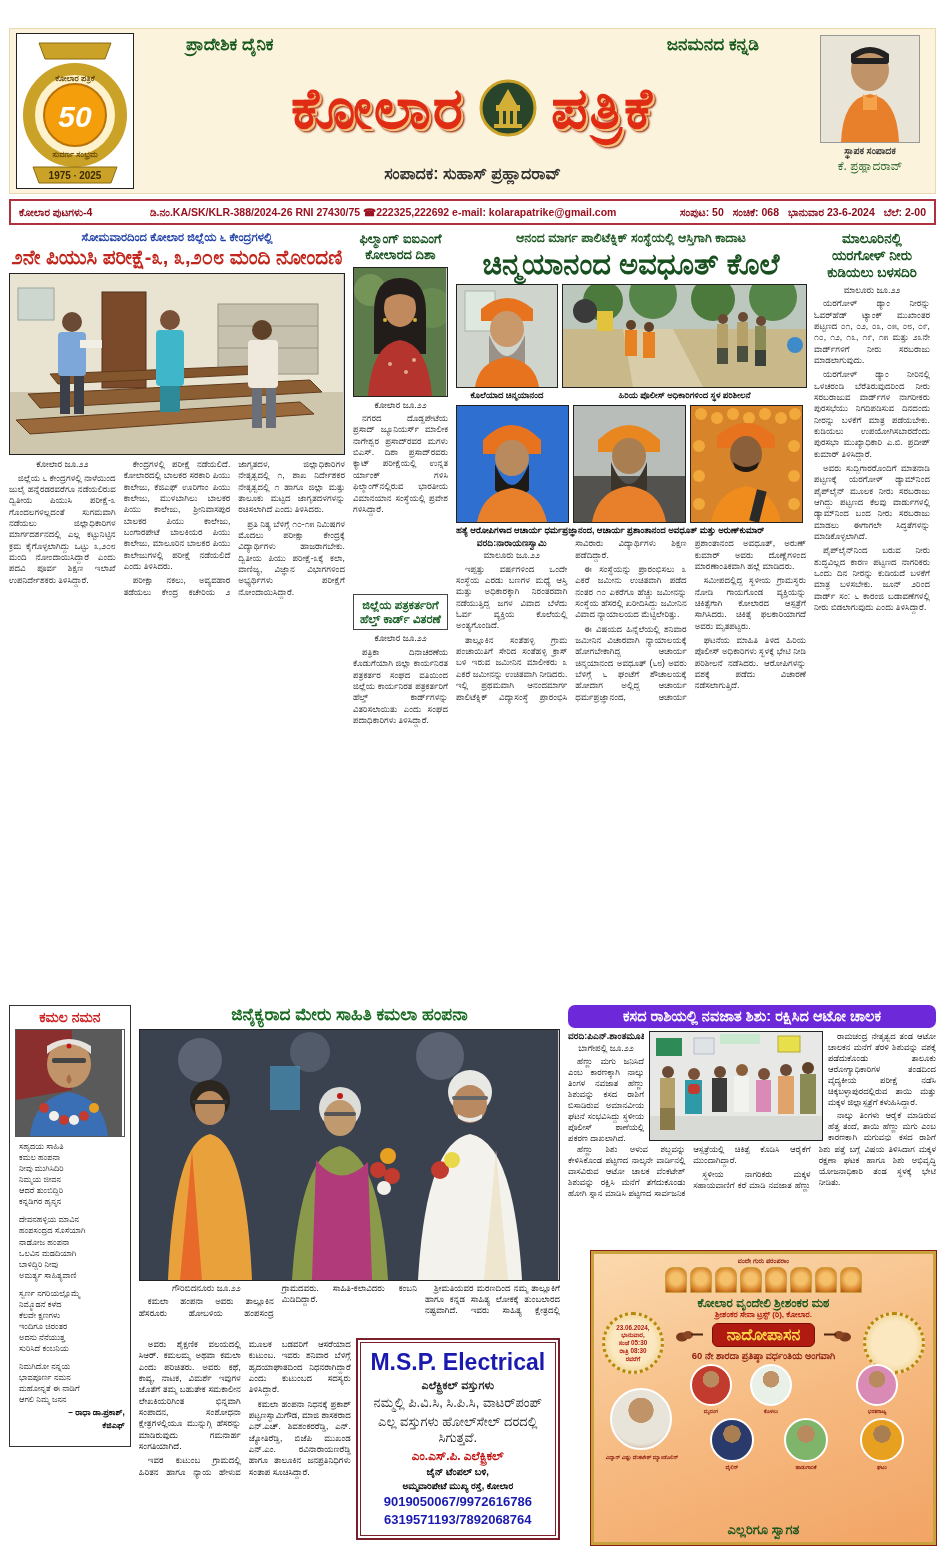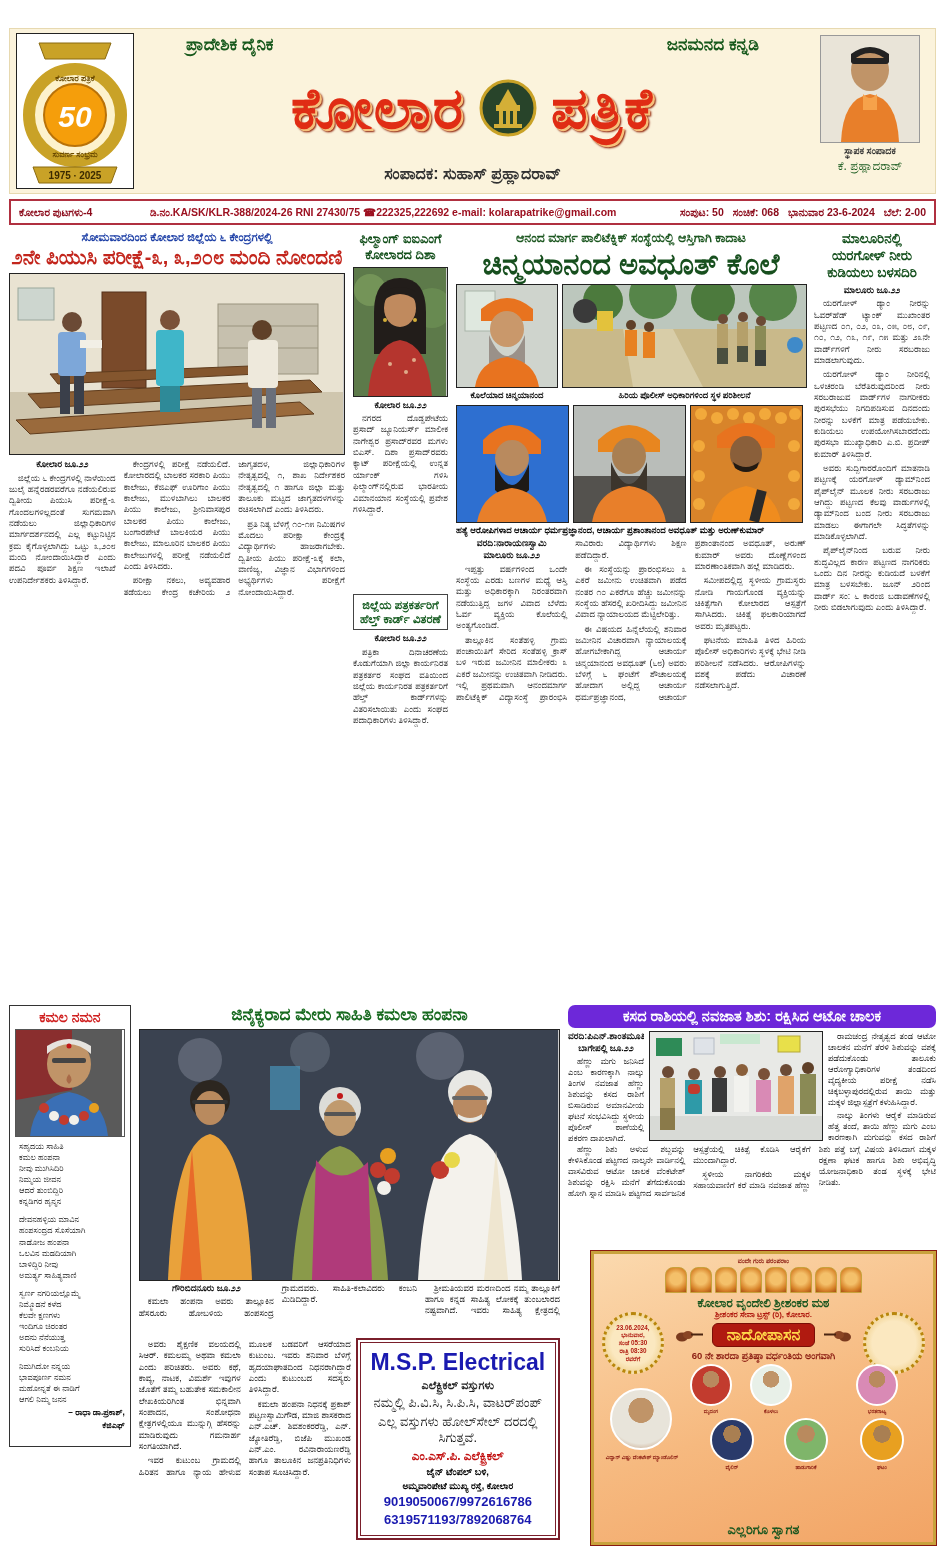--- a/index.html
+++ b/index.html
@@ -39,21 +39,21 @@
   .kick { text-align:center; font-weight:bold; font-size:11.5px; }
   .kick.blue { color:#1d3fa6; }
   .kick.green { color:#1c5720; font-size:12.5px; }
   .hl-red { color:#c3261d; font-weight:bold; font-size:20px; text-align:center; line-height:1.15; margin:2px 0 4px; }
   .hl-grn-sm { color:#134f1b; font-weight:bold; font-size:13px; text-align:center; line-height:1.25; margin-bottom:3px; }
   .hl-grn-lg { color:#174f1e; font-weight:bold; font-size:29px; text-align:center; line-height:1.05; margin:3px 0 5px; }
   .hl-grn-md { color:#176a1f; font-weight:bold; font-size:17px; text-align:center; margin-bottom:4px; }
   .photo-frame { border:1.5px solid #222; background:#ccc; line-height:0; }
   .cap { font-size:8.5px; font-weight:bold; text-align:center; color:#111; padding:2px 0 3px; line-height:1.2; }
   .byline { font-size:9px; font-weight:bold; text-align:center; color:#111; }
-  .dl { font-size:8.8px; font-weight:bold; text-align:center; color:#111; margin-bottom:2px; }
+  .dl { font-size:8.8px; font-weight:normal; text-align:center; color:#111; margin-bottom:2px; }
   .bodytxt { flex:1; overflow:hidden; font-size:8.6px; line-height:1.32; text-align:justify; color:#141414; }
   .c3 { column-count:3; column-gap:8px; }
   .c2 { column-count:2; column-gap:8px; }
   .bp { margin-bottom:3px; text-indent:9px; }
   .subhead-box { border:1.5px solid #444; padding:3px 2px; margin:4px 0 3px;
                  color:#135a1e; font-weight:bold; font-size:11.5px; text-align:center; line-height:1.25; }
   .photo-row { display:flex; gap:4px; }
   .mini-cap2 { font-size:8.5px; font-weight:bold; text-align:left; padding:2px 0 3px; line-height:1.25; }
 
   

